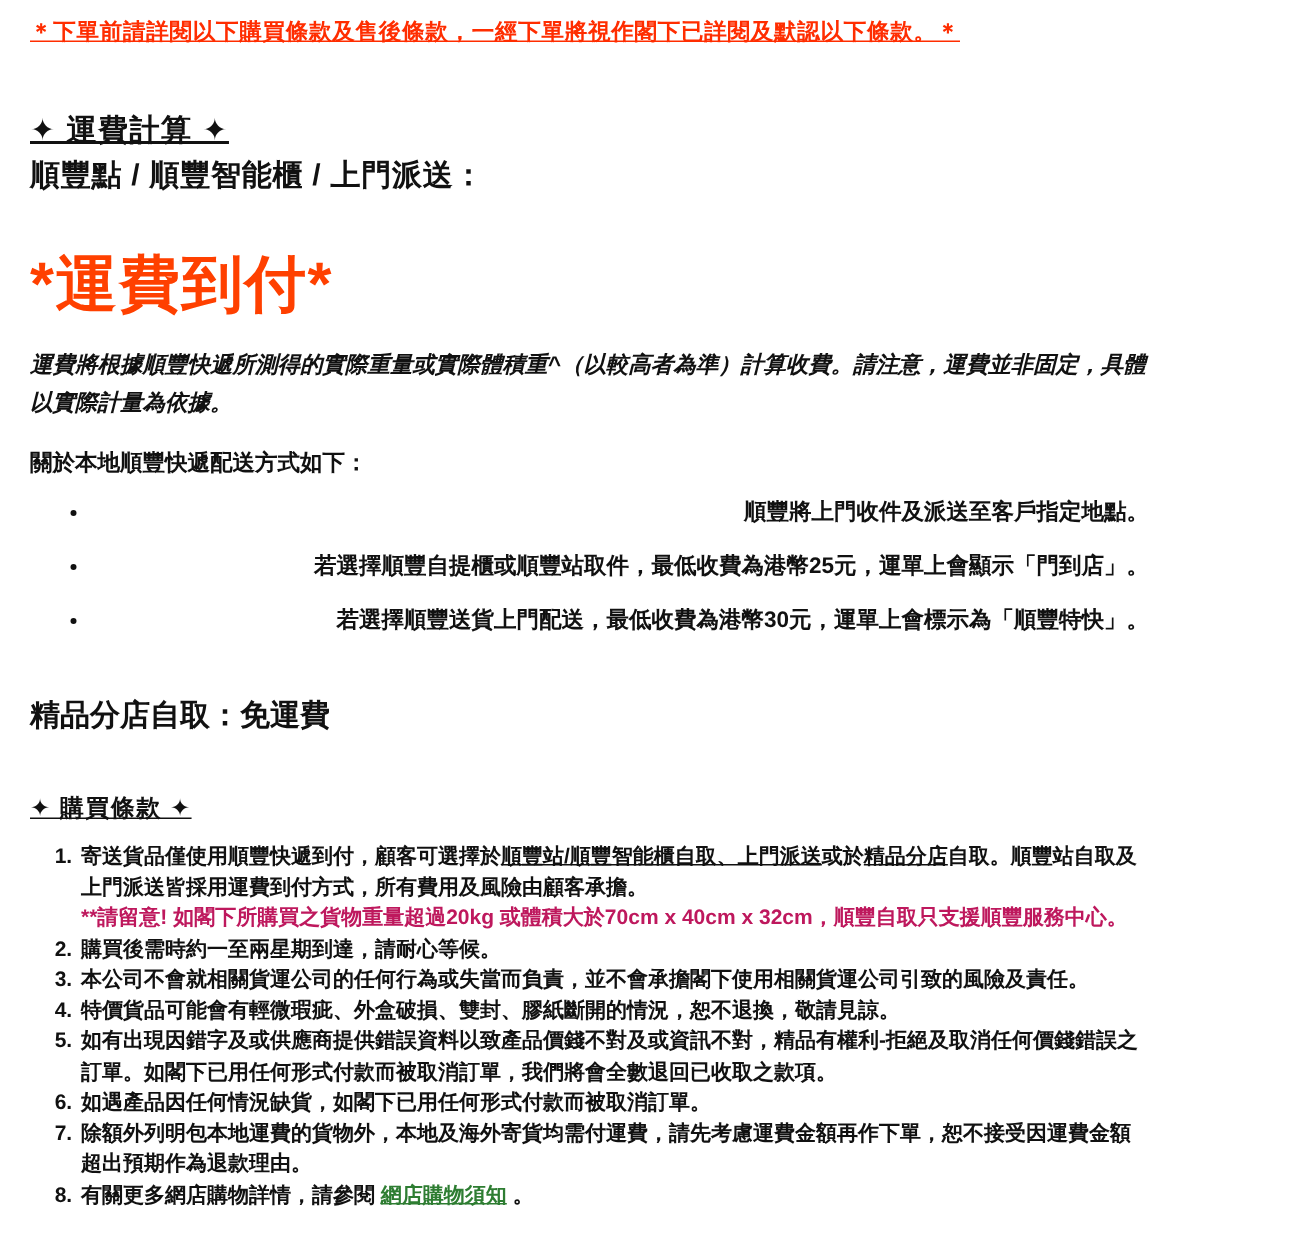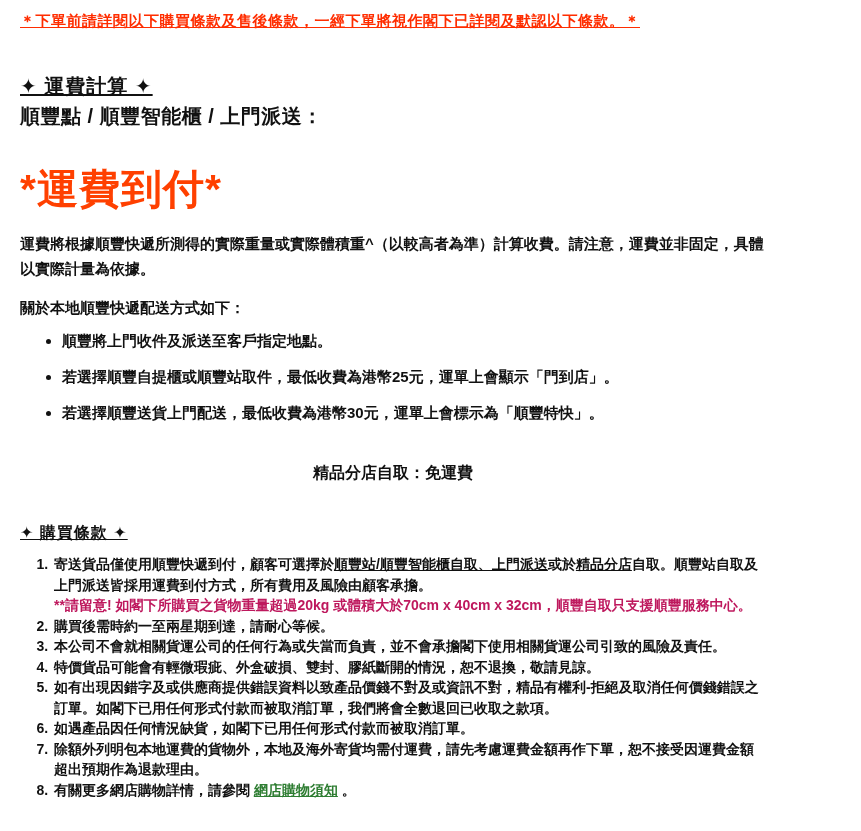--- a/index.html
+++ b/index.html
@@ -8,26 +8,26 @@
     padding:12px 24px 10px 20px;overflow:hidden;background:#fff;
     font-family:"Liberation Sans","DejaVu Sans",sans-serif;color:#111;
   }
   .notice-top{
     margin:0 0 42px;font-size:15px;font-weight:bold;color:#ff2d00;
     text-decoration:underline;letter-spacing:.5px;
   }
   .h-calc{margin:0;font-size:20px;font-weight:bold;text-decoration:underline;letter-spacing:1px;}
   .h-method{margin:3px 0 0;font-size:20px;font-weight:bold;letter-spacing:.5px;}
   .big-title{margin:32px 0 0;font-size:41px;font-weight:800;color:#ff4000;letter-spacing:1px;}
-  .desc{margin:14px 0 0;font-size:15px;font-weight:bold;line-height:25px;}
+  .desc{margin:14px 0 0;font-size:15px;font-weight:bold;line-height:25px;font-style:italic;}
   .methods-intro{margin:18px 0 0;font-size:15px;font-weight:bold;}
   ul.bullets{margin:14px 0 0;padding-left:42px;list-style:disc;}
-  ul.bullets li{margin:0 0 17px;font-size:15px;font-weight:bold;}
+  ul.bullets li{margin:0 0 17px;font-size:15px;font-weight:bold;text-align:right;}
   .note{margin:8px 0 0;font-size:14px;font-weight:400;color:#222;}
-  .pickup{margin:40px 0 0;font-size:16px;font-weight:bold;text-align:center;}
+  .pickup{margin:40px 0 0;font-size:20px;font-weight:bold;}
   .h-terms{margin:39px 0 0;font-size:16px;font-weight:bold;text-decoration:underline;letter-spacing:1px;}
   ol.terms{margin:10px 0 0;padding-left:32px;font-size:14px;font-weight:bold;line-height:20.5px;}
   ol.terms li{padding-left:2px;}
   .u{text-decoration:underline;}
   .warn{color:#be185d;font-weight:bold;}
   a.shop-link{color:#2e7d32;text-decoration:underline;cursor:pointer;font-weight:bold;}
 </style>
 </head>
 <body>
 

